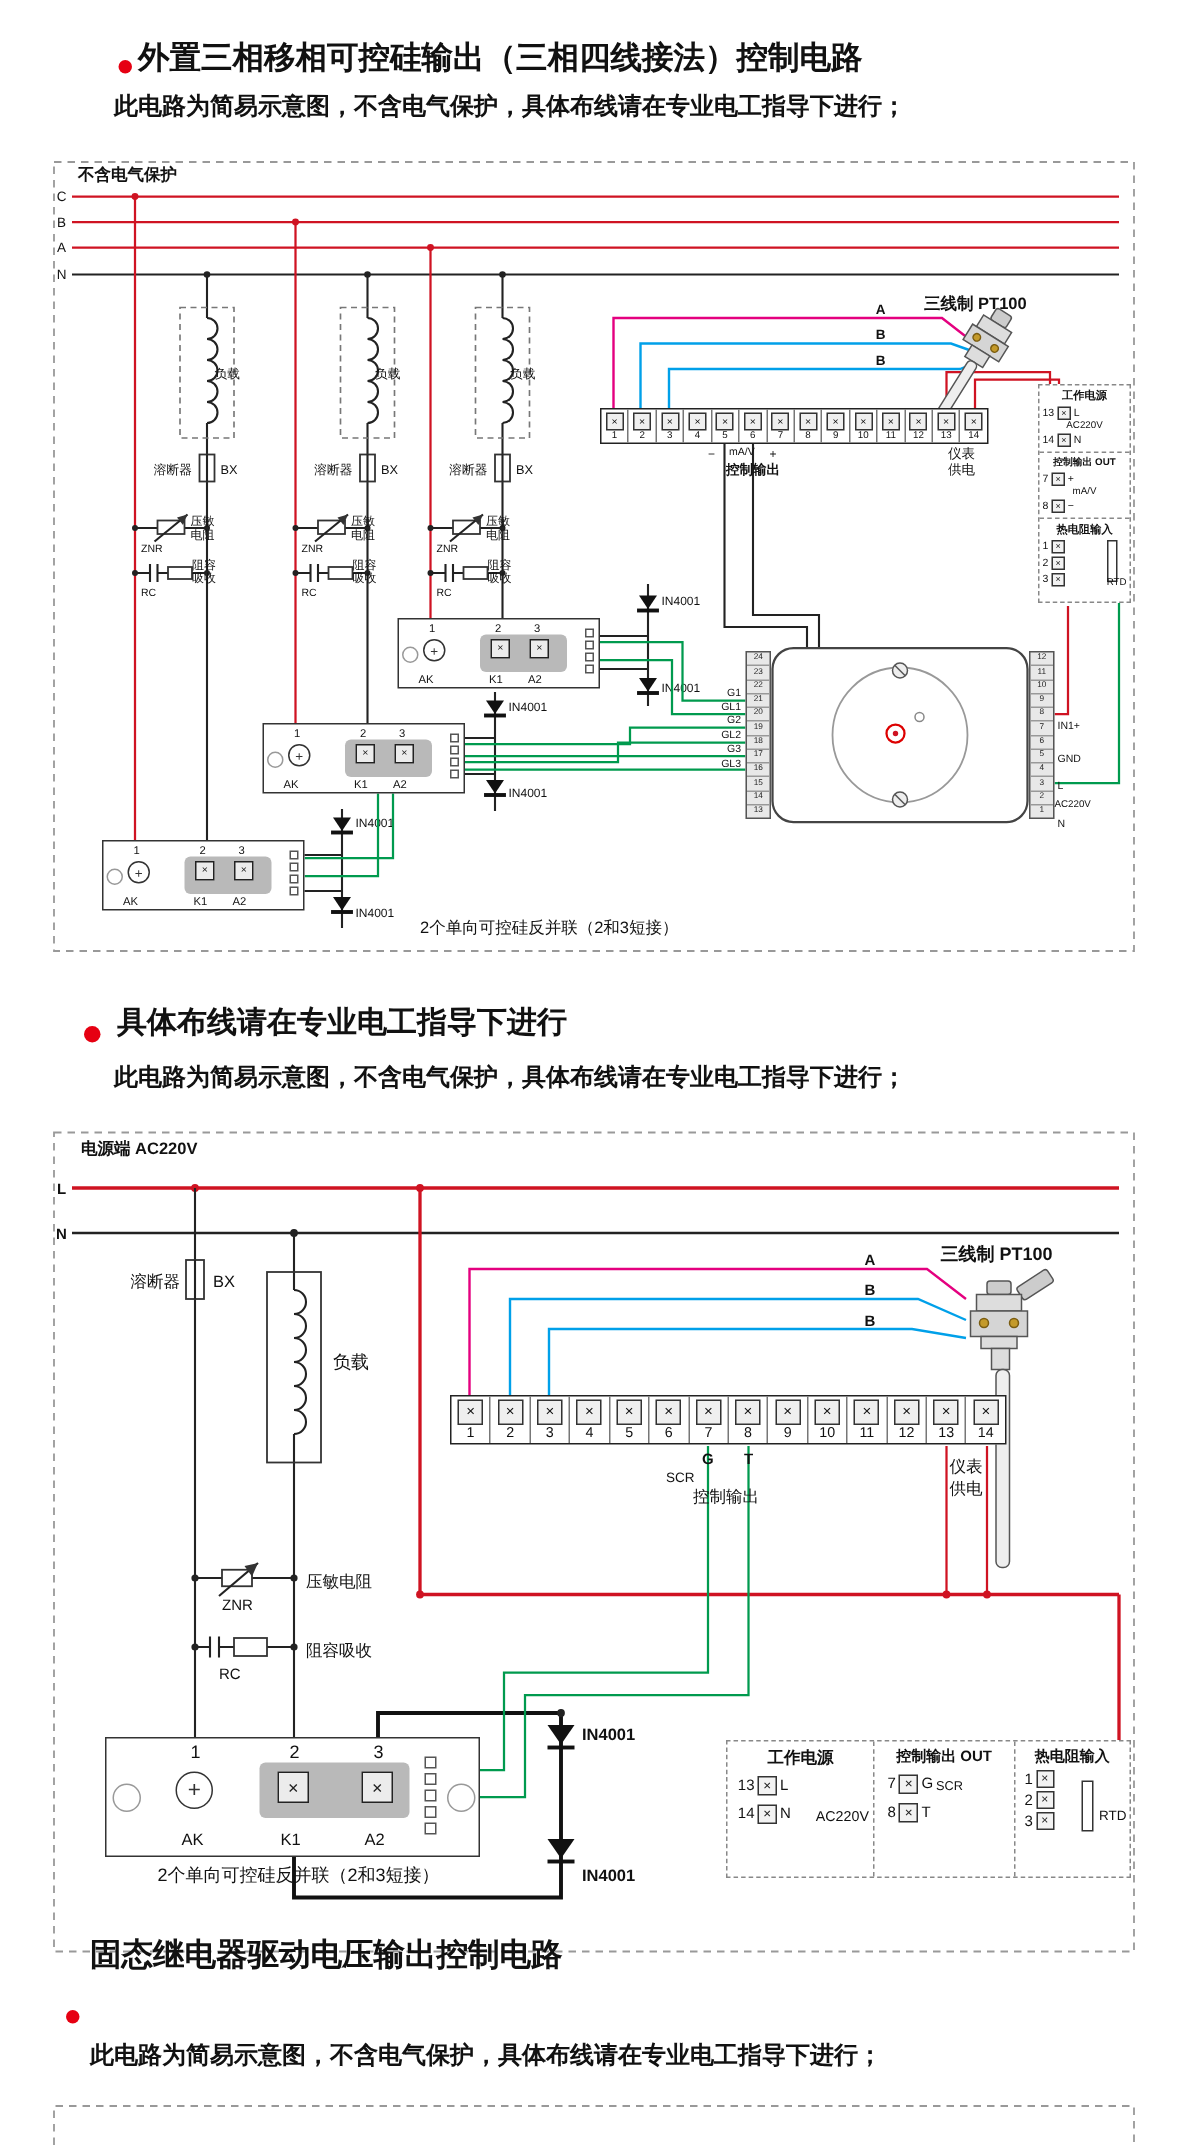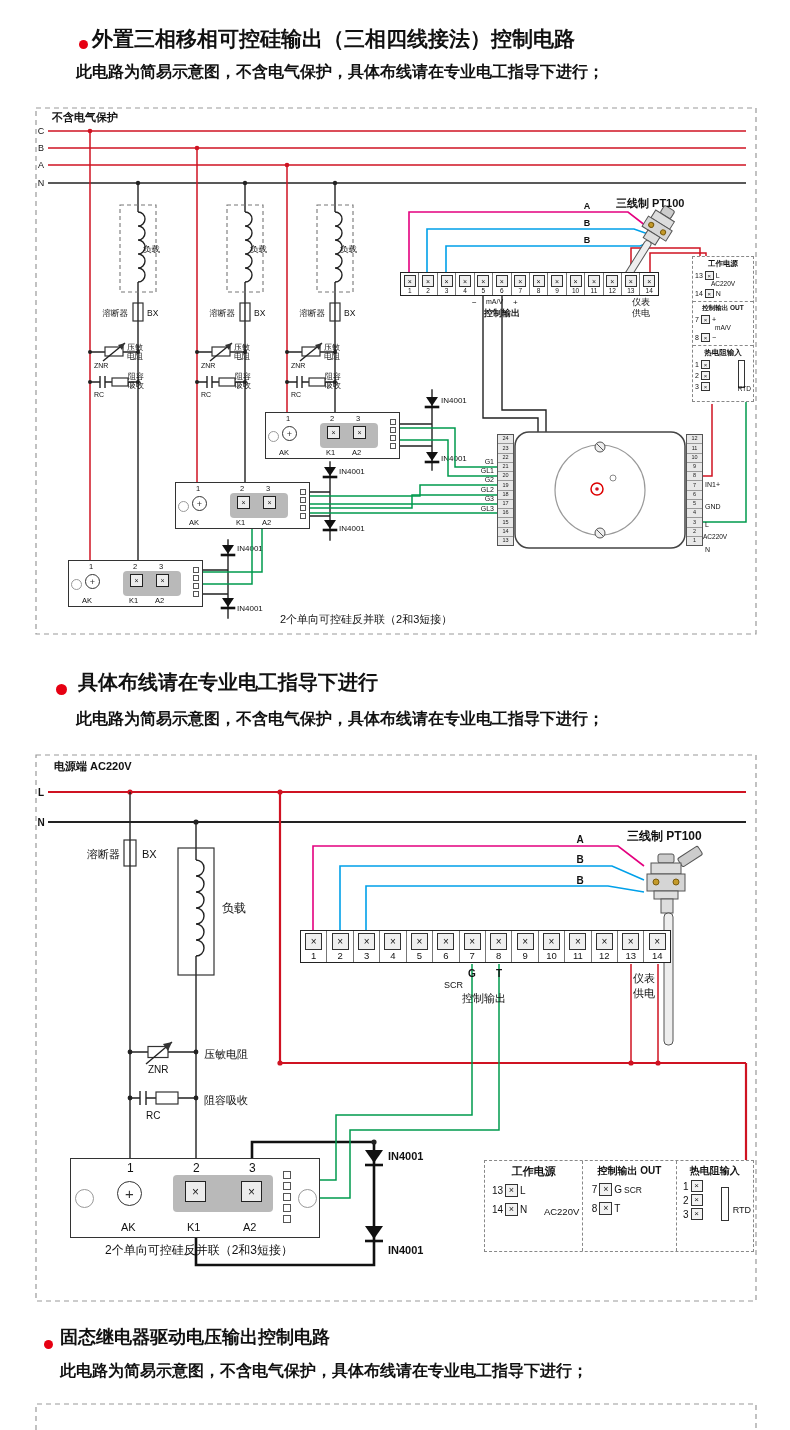--- a/index.html
+++ b/index.html
@@ -619,16 +619,16 @@
     <div class="prow">
           <span style="width:8px;text-align:right">3</span>
           <span class="tq" style="width:12px;height:12px;font-size:8px"></span>
         </div>
     <div class="rtdsym" style="right:24px;top:26px;width:8px;height:34px"></div>
     <span class="lab" style="position:absolute;right:2px;top:44px;font-size:9px">RTD</span>
   </div>
 </div>
 
 <span class="bullet" style="left:44px;top:1340px;width:9px;height:9px"></span>
-<div class="lab b" style="left:60px;top:1327px;font-size:18px">固态继电器驱动电压输出控制电路</div>
+<div class="lab b" style="left:60px;top:1292px;font-size:21px">固态继电器驱动电压输出控制电路</div>
 <div class="lab b" style="left:60px;top:1362px;font-size:16px">此电路为简易示意图，不含电气保护，具体布线请在专业电工指导下进行；</div>
 
 </div>
 
 </body></html>

